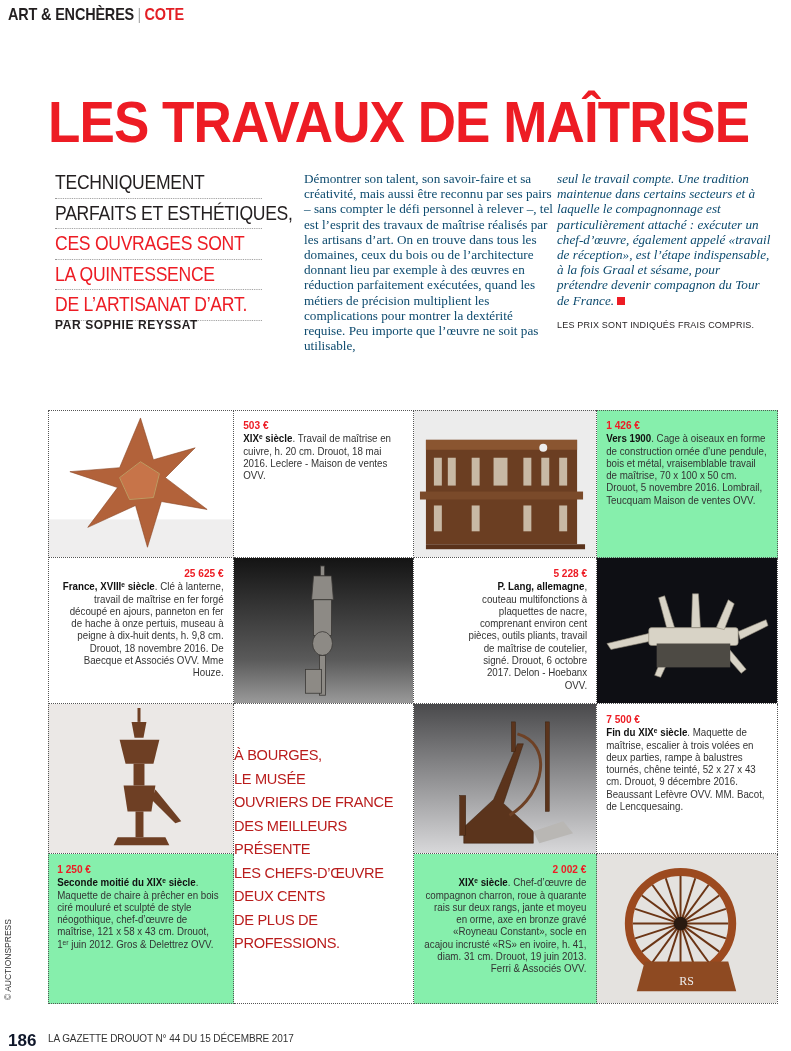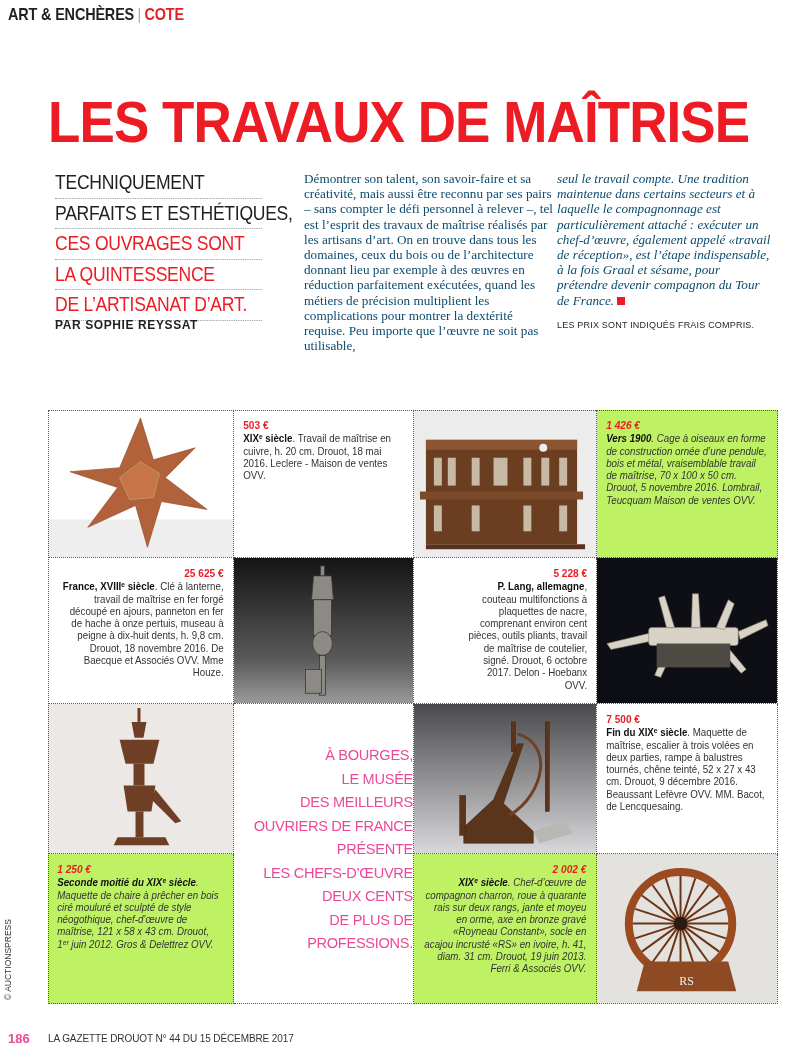--- a/index.html
+++ b/index.html
@@ -20,32 +20,32 @@
   .byline { position: absolute; left: 55px; top: 318px; font-size: 12px; font-weight: bold; letter-spacing: 0.6px; color: #231f20; }
 
   .body-col { position: absolute; top: 171px; font-family: "Liberation Serif", serif; font-size: 13.2px; line-height: 15.2px; color: #0c4a6e; }
   .body-col.c1 { left: 304px; width: 250px; }
   .body-col.c2 { left: 557px; width: 215px; font-style: italic; }
   .end-mark { display: inline-block; width: 8px; height: 8px; background: #ed1c24; margin-left: 3px; vertical-align: 0; }
   .price-note { position: absolute; left: 557px; top: 320px; font-size: 9px; letter-spacing: 0.2px; color: #231f20; }
 
   .grid { position: absolute; left: 48px; top: 410px; width: 730px; height: 594px; }
   .cell { position: absolute; border-right: 1px dotted #555; border-bottom: 1px dotted #555; overflow: hidden; }
-  .cell.gray { background: #bef264; font-style: italic; }
+  .cell.gray { background: #86efac; }
   .grid-frame { position: absolute; left: 0; top: 0; width: 730px; height: 594px; border-top: 1px dotted #555; border-left: 1px dotted #555; pointer-events: none; }
 
   .caption { font-family: "Liberation Sans", sans-serif; font-size: 10.6px; line-height: 12.3px; color: #333; padding: 9px 10px; transform: scaleX(0.92); transform-origin: left top; width: 108%; }
   .caption.right { text-align: right; transform-origin: right top; margin-left: -8%; }
   .caption .price { color: #ed1c24; font-weight: bold; display: block; font-size: 11px; margin-bottom: 1px; }
   .caption .lead { font-weight: bold; color: #111; }
 
-  .quote { position: absolute; left: 0; right: 0; top: 40px; text-align: right; color: #ec4899; font-size: 14.6px; line-height: 23.5px; letter-spacing: -0.3px; }
+  .quote { position: absolute; left: 0; right: 0; top: 40px; text-align: left; color: #b91c1c; font-size: 14.6px; line-height: 23.5px; letter-spacing: -0.3px; }
 
   .photo { position: absolute; inset: 0; }
-  .footer-num { position: absolute; left: 8px; top: 1031px; font-weight: bold; font-size: 13px; color: #ec4899; }
+  .footer-num { position: absolute; left: 8px; top: 1031px; font-weight: bold; font-size: 17px; color: #0f172a; }
   .footer-pub { position: absolute; left: 48px; top: 1033px; font-size: 10px; color: #333; letter-spacing: -0.1px; }
   .credit { position: absolute; left: 3px; top: 1000px; transform: rotate(-90deg); transform-origin: left top; font-size: 8.5px; color: #333; white-space: nowrap; }
 </style>
 </head>
 <body>
 
 <div class="rubric">
   <span class="sect">ART &amp; ENCHÈRES</span><span class="sep">|</span><span class="sub">COTE</span>
 </div>
 
@@ -178,22 +178,22 @@
         <path d="M108,86 L134,118 L128,120 L104,96 Z"></path>
         <rect x="88" y="108" width="8" height="26"></rect>
         <path d="M70,134 L118,134 L122,142 L66,142 Z"></path>
       </g>
     </svg>
   </div>
   <div class="cell" style="left:186px;top:294px;width:180px;height:300px;">
     <div class="quote">
       <div>À BOURGES,</div>
       <div>LE MUSÉE</div>
+      <div>OUVRIERS DE FRANCE</div>
       <div>DES MEILLEURS</div>
-      <div>OUVRIERS DE FRANCE</div>
       <div>PRÉSENTE</div>
       <div>LES CHEFS-D’ŒUVRE</div>
       <div>DEUX CENTS</div>
       <div>DE PLUS DE</div>
       <div>PROFESSIONS.</div>
     </div>
   </div>
   <div class="cell" style="left:366px;top:294px;width:183px;height:150px;">
     <svg class="photo" viewBox="0 0 183 150">
       <defs>

